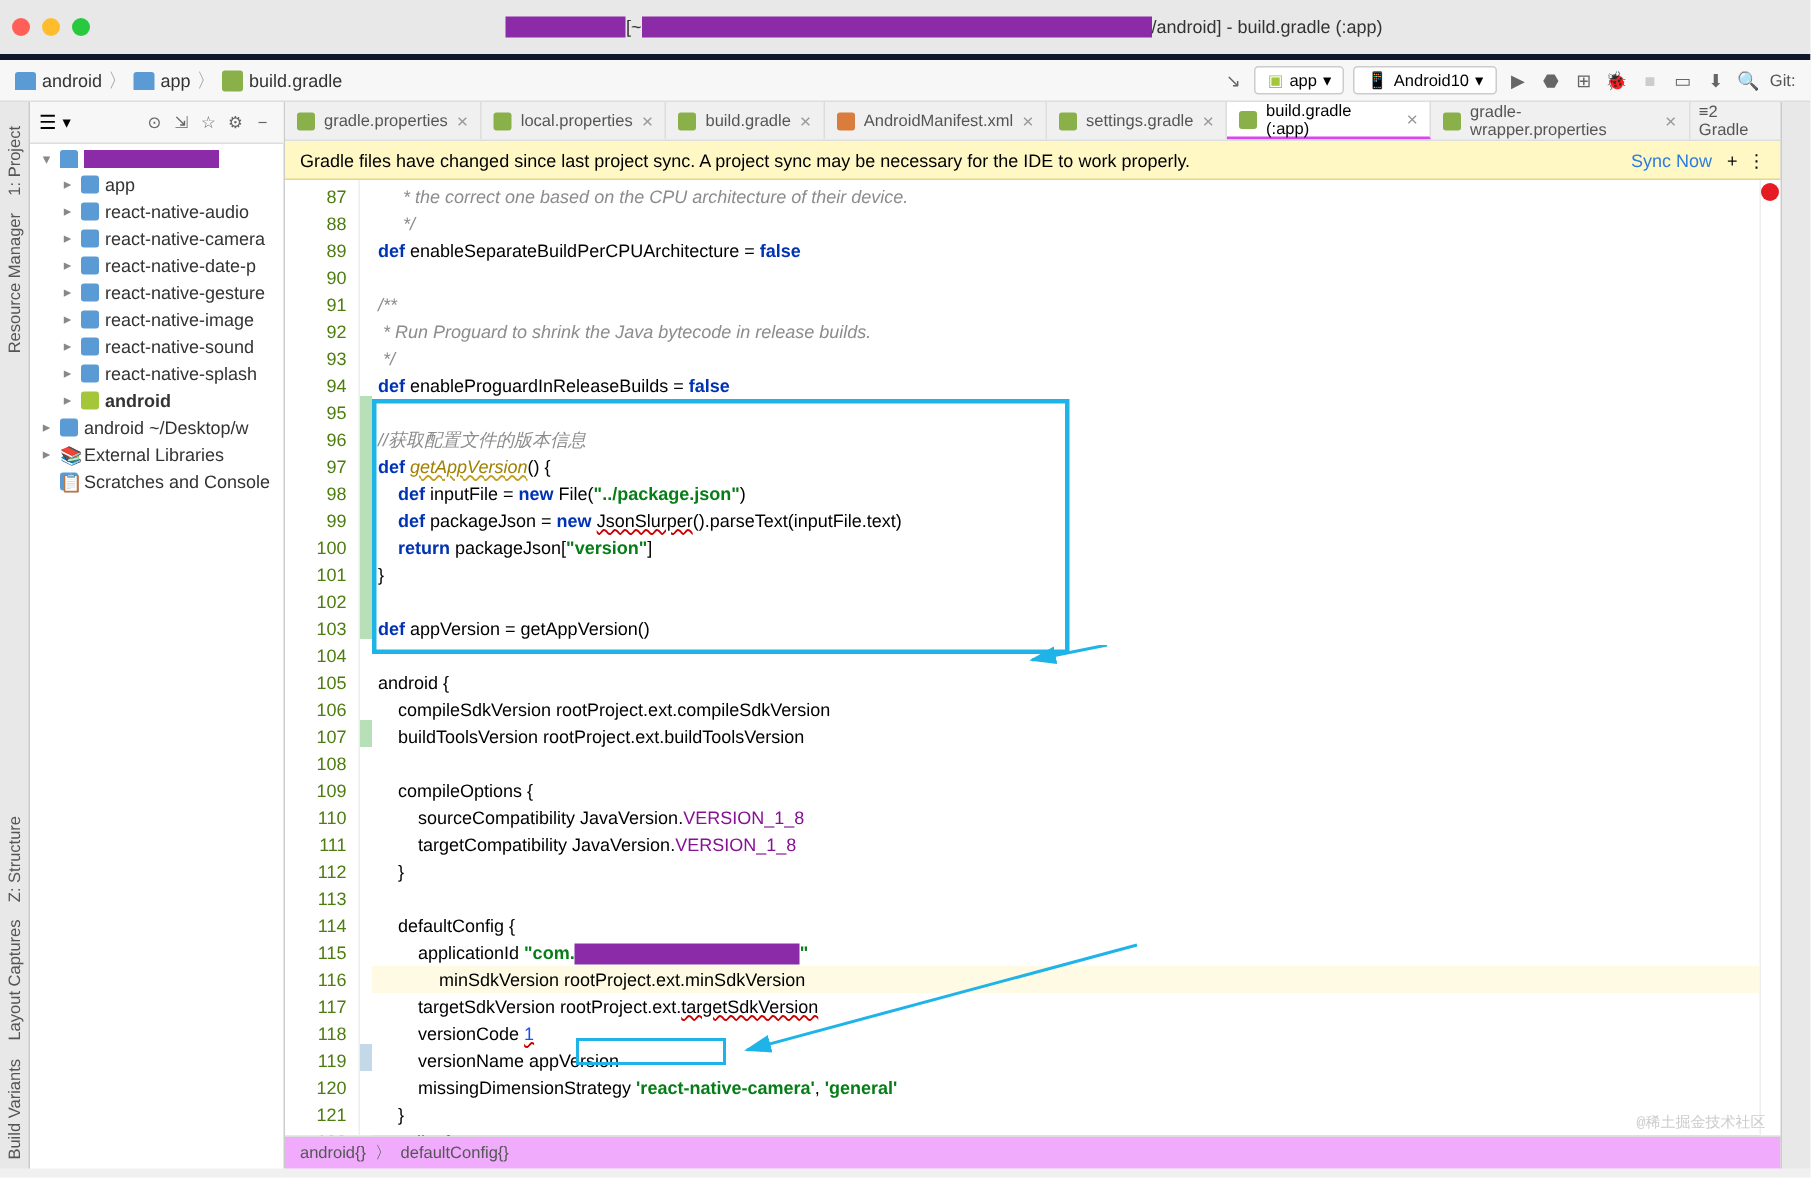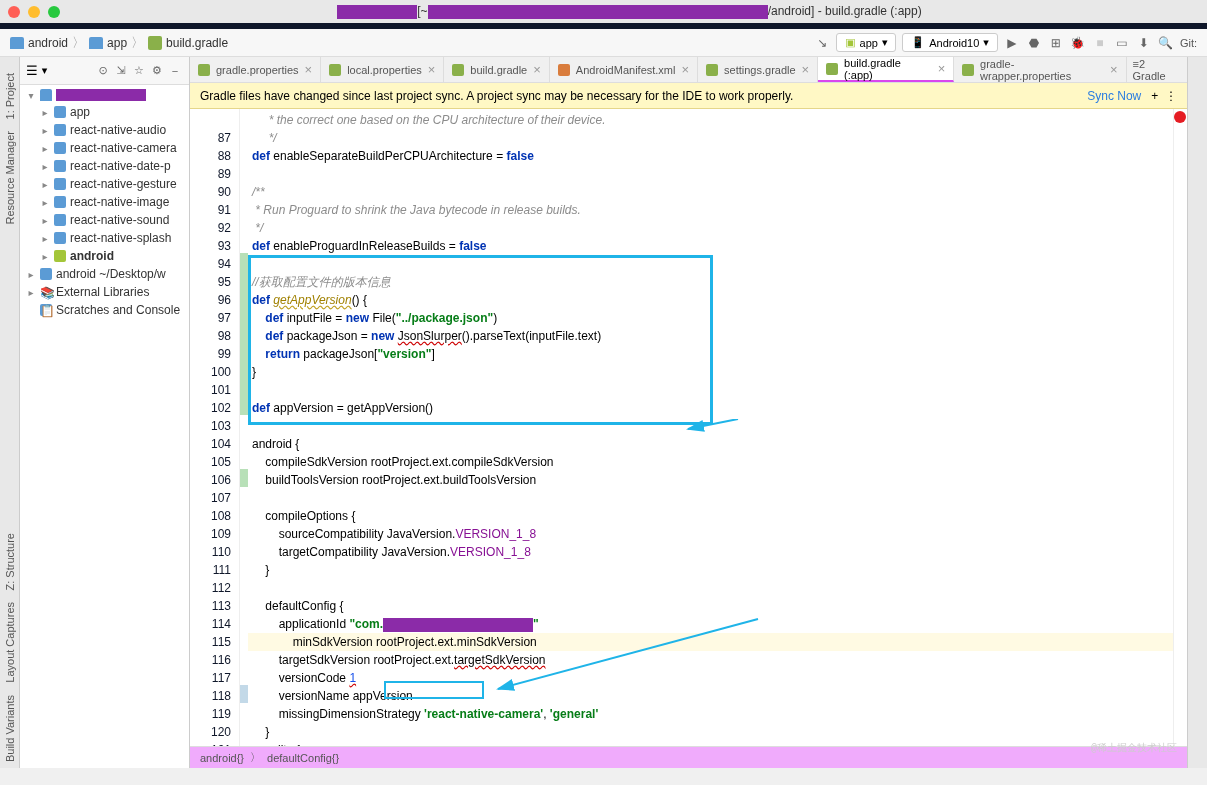--- a/index.html
+++ b/index.html
@@ -1,17 +1,17 @@
 <!DOCTYPE html>
 <html><head>
 <meta charset="utf-8">
 <style>
 * { margin: 0; padding: 0; box-sizing: border-box; font-family: -apple-system, BlinkMacSystemFont, "Segoe UI", sans-serif; }
 body { width: 1207px; height: 785px; background: #f0f0f0; font-size: 13px; overflow: hidden; position: relative; }
-.titlebar { height: 29px; background: #e8e8e8; display: flex; align-items: center; padding: 0 8px; border-bottom: 6px solid #0f172a; }
+.titlebar { height: 40px; background: #e8e8e8; display: flex; align-items: center; padding: 0 8px; border-bottom: 4px solid #0f172a; }
 .traffic-lights { display: flex; gap: 8px; }
 .traffic-light { width: 12px; height: 12px; border-radius: 50%; }
 .traffic-red { background: #ff5f56; }
 .traffic-yellow { background: #ffbd2e; }
 .traffic-green { background: #27c93f; }
 .title-text { flex: 1; text-align: center; font-size: 12px; color: #333; position: relative; }
 .title-redact { display: inline-block; width: 340px; height: 14px; background: #8b2ba8; vertical-align: middle; }
 .title-redact2 { display: inline-block; width: 80px; height: 14px; background: #8b2ba8; vertical-align: middle; }
 
 .breadcrumb-bar { height: 28px; background: #f7f7f7; border-bottom: 1px solid #ddd; display: flex; align-items: center; padding: 0 10px; justify-content: space-between; }
@@ -49,21 +49,21 @@
 .tab.active { background: #fff; color: #000; border-bottom: 2px solid #d946ef; align-items: center; }
 .tab-close { color: #999; font-size: 13px; }
 .tab-icon { width: 12px; height: 12px; background: #8ab04a; border-radius: 2px; display: inline-block; }
 .tab-icon.xml { background: #d97c3c; }
 .tabs-end { margin-left: auto; display: flex; align-items: flex-end; padding: 0 6px; gap: 4px; font-size: 11px; color: #555; }
 
 .notice-bar { height: 26px; background: #fff8c5; border-bottom: 1px solid #e5d68a; display: flex; align-items: center; padding: 0 10px; font-size: 12px; justify-content: space-between; }
 .notice-link { color: #2b7de1; cursor: pointer; }
 
 .code-wrap { flex: 1; display: flex; overflow: hidden; position: relative; }
-.gutter-col { width: 50px; background: #fff; border-right: 1px solid #eee; text-align: right; font-family: "JetBrains Mono", Menlo, monospace; font-size: 12px; color: #0f172a; padding-top: 20px; }
+.gutter-col { width: 50px; background: #fff; border-right: 1px solid #eee; text-align: right; font-family: "JetBrains Mono", Menlo, monospace; font-size: 12px; color: #4d7c0f; padding-top: 2px; }
 .gutter-col div { height: 18px; line-height: 18px; padding-right: 8px; }
 .vcs-col { width: 8px; background: #fff; }
 .vcs-mark { height: 18px; }
 .vcs-mark.changed { background: #c3d9e8; }
 .vcs-mark.added { background: #b8e0b8; }
 
 .code-col { flex: 1; font-family: "JetBrains Mono", Menlo, monospace; font-size: 12px; line-height: 18px; position: relative; padding-top: 2px; }
 .code-line { height: 18px; white-space: pre; padding-left: 4px; }
 .code-line.hl { background: #fffae3; padding-left: 18px; }
 .kw { color: #0033b3; font-weight: bold; }

